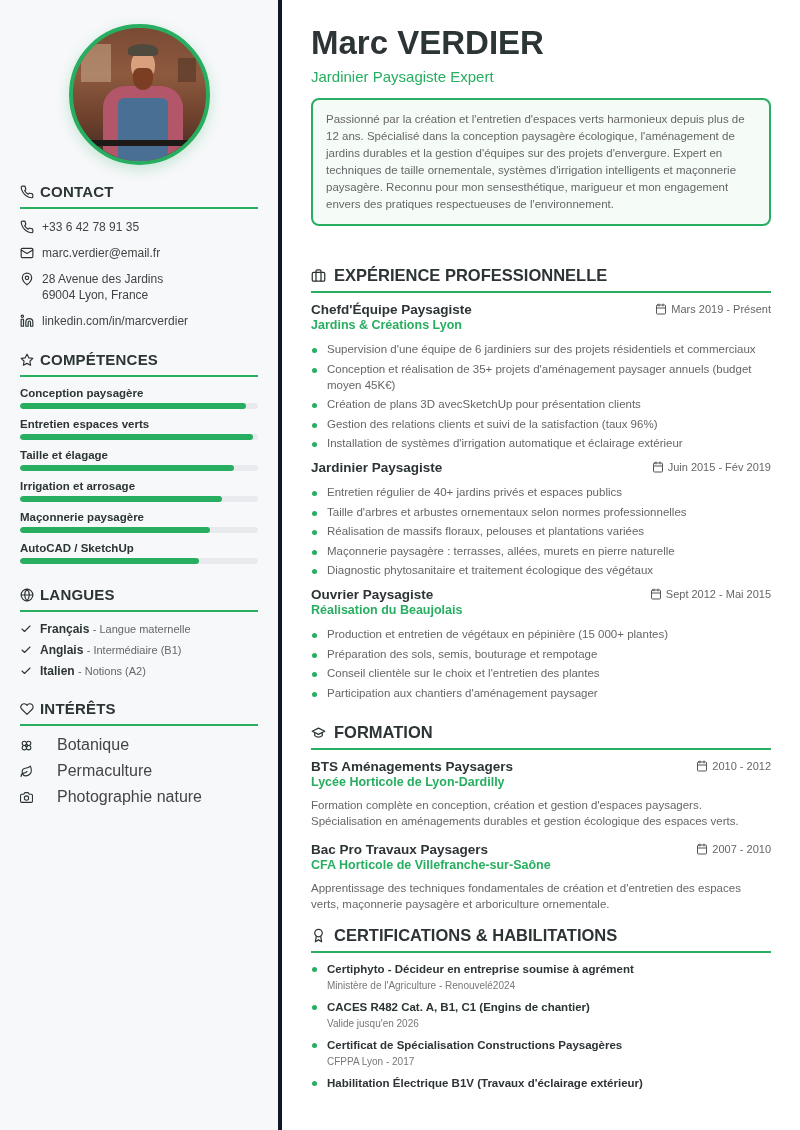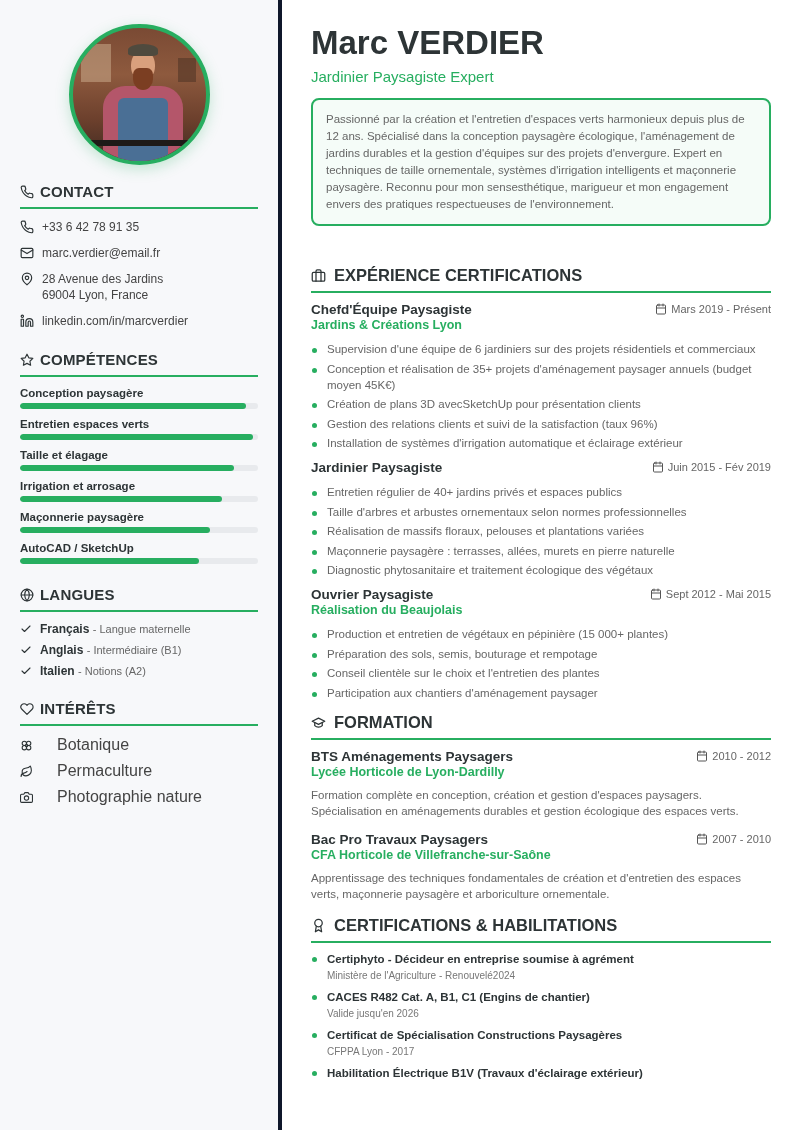--- a/index.html
+++ b/index.html
@@ -261,21 +261,21 @@
     <h1 class="name">Marc VERDIER</h1>
     <div class="job-title">Jardinier Paysagiste Expert</div>
     <div class="summary">Passionné par la création et l'entretien d'espaces verts harmonieux depuis plus de 12 ans. Spécialisé dans la conception paysagère écologique, l'aménagement de jardins durables et la gestion d'équipes sur des projets d'envergure. Expert en techniques de taille ornementale, systèmes d'irrigation intelligents et maçonnerie paysagère. Reconnu pour mon sensesthétique, marigueur et mon engagement envers des pratiques respectueuses de l'environnement.</div>
 
     <section class="section" style="margin-top:40px">
       <h2 class="section-title">
         <svg viewBox="0 0 24 24" fill="none" stroke="#2d3436" stroke-width="2" stroke-linecap="round" stroke-linejoin="round">
             <rect x="2" y="7" width="20" height="14" rx="2"></rect>
             <path d="M16 21V5a2 2 0 0 0-2-2h-4a2 2 0 0 0-2 2v16"></path>
           </svg>
-        <span>EXPÉRIENCE CERTIFICATIONS</span>
+        <span>EXPÉRIENCE PROFESSIONNELLE</span>
       </h2>
       <div id="exp-list">
           <div class="entry">
             <div class="entry-head">
               <div class="entry-role">Chefd'Équipe Paysagiste</div>
               <div class="entry-date">
                 <svg viewBox="0 0 24 24" fill="none" stroke="#555" stroke-width="2" stroke-linecap="round" stroke-linejoin="round">
                   <rect x="3" y="4" width="18" height="18" rx="2"></rect>
                   <line x1="16" y1="2" x2="16" y2="6"></line>
                   <line x1="8" y1="2" x2="8" y2="6"></line>
@@ -331,21 +331,21 @@
             <ul class="bullets">
               <li>Production et entretien de végétaux en pépinière (15 000+ plantes)</li>
               <li>Préparation des sols, semis, bouturage et rempotage</li>
               <li>Conseil clientèle sur le choix et l'entretien des plantes</li>
               <li>Participation aux chantiers d'aménagement paysager</li>
             </ul>
           </div>
         </div>
     </section>
 
-    <section class="section" style="margin-top:12px">
+    <section class="section" style="margin-top:22px">
       <h2 class="section-title">
         <svg viewBox="0 0 24 24" fill="none" stroke="#2d3436" stroke-width="2" stroke-linecap="round" stroke-linejoin="round">
             <path d="M22 10L12 5 2 10l10 5 10-5z"></path>
             <path d="M6 12v5c3 3 9 3 12 0v-5"></path>
           </svg>
         <span>FORMATION</span>
       </h2>
       <div id="edu-list">
           <div class="entry" style="margin-bottom: 13px;">
             <div class="entry-head">

